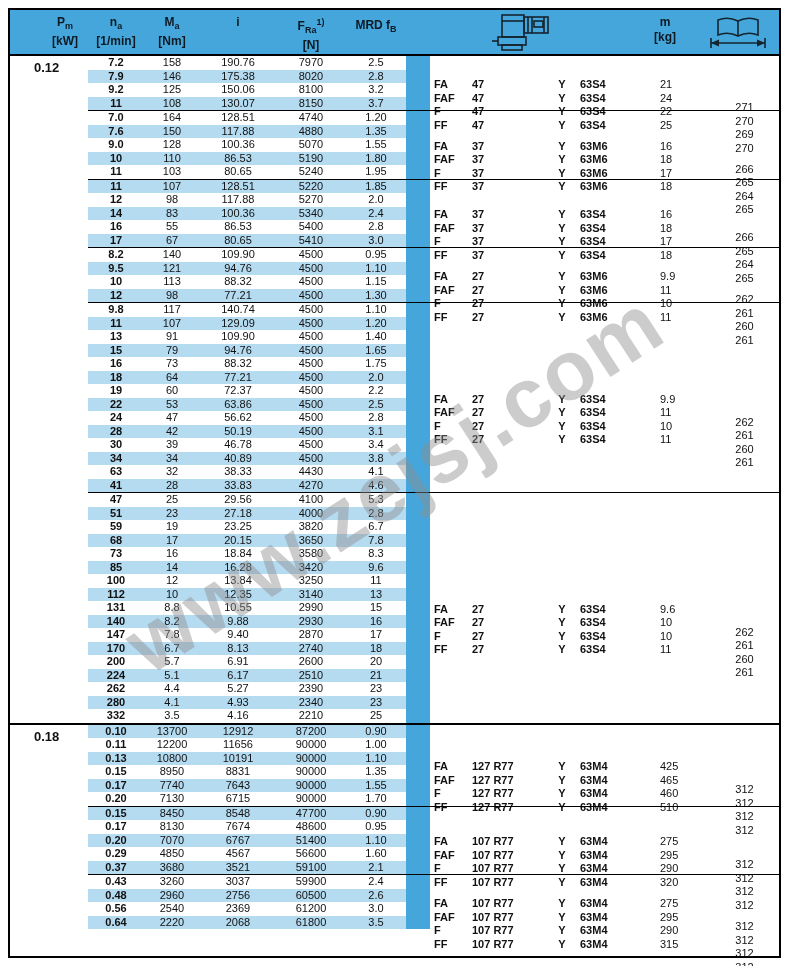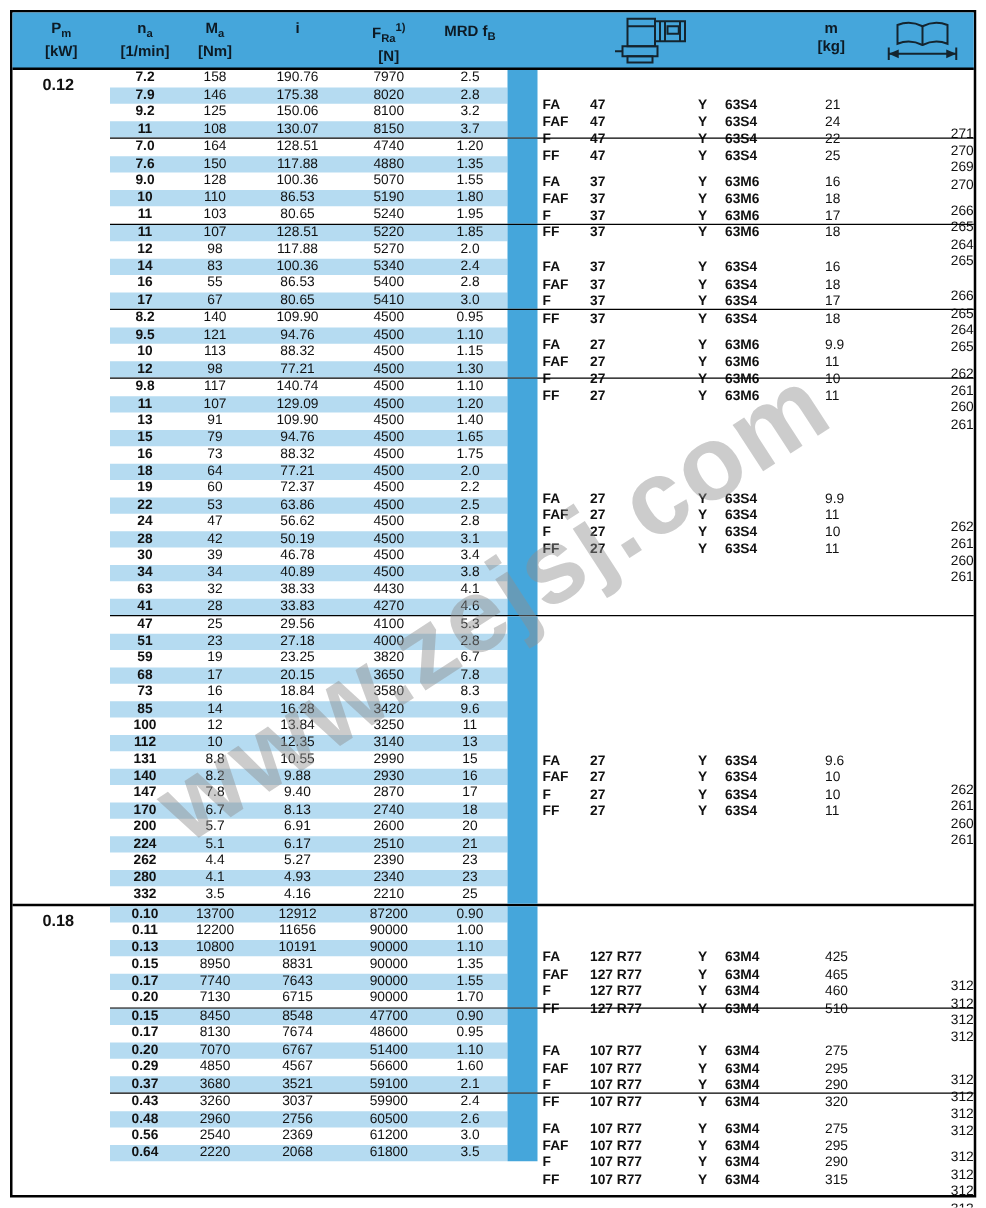--- a/index.html
+++ b/index.html
@@ -11,21 +11,21 @@
     position:absolute;left:8px;top:8px;width:773px;height:950px;
     border:2px solid #000;box-sizing:border-box;background:#fff;
   }
   
   .header{
     position:relative;height:44px;background:#45a6db;border-bottom:2px solid #000;
   }
   .hcell{position:absolute;top:5px;text-align:center;font-weight:bold;font-size:12px;line-height:15px;color:#0d1a24;}
   .hcell sub{font-size:9px;}
   .hcell sup{font-size:9px;}
-  .h-pm{left:0;width:78px;}
+  .h-pm{left:16px;width:78px;}
   .h-na{left:78px;width:56px;}
   .h-ma{left:134px;width:56px;}
   .h-i{left:190px;width:76px;}
   .h-fra{left:266px;width:70px;}
   .h-mrd{left:336px;width:60px;top:8px;}
   .h-m{left:626px;width:58px;}
   .h-icon-motor{position:absolute;left:478px;top:2px;width:66px;height:40px;}
   .h-icon-book{position:absolute;left:698px;top:4px;width:60px;height:36px;}
   
   .body{position:absolute;top:46px;left:0;right:0;bottom:0;}
@@ -49,21 +49,21 @@
   .prow{
     height:13.5px;display:grid;grid-template-columns:42px 78px 24px 78px 58px 69px;
     align-items:center;font-size:11px;line-height:11px;
   }
   .pc{text-align:left;}
   .pc.p0{font-weight:bold;padding-left:4px;}
   .pc.p1{font-weight:bold;}
   .pc.p2{font-weight:bold;text-align:center;}
   .pc.p3{font-weight:bold;padding-left:6px;}
   .pc.p4{padding-left:8px;}
-  .pc.p5{text-align:right;margin-top:46px;}
+  .pc.p5{text-align:center;margin-top:46px;}
   
   .watermark{
     position:absolute;left:0;top:0;width:789px;height:966px;
     display:flex;align-items:center;justify-content:center;
     pointer-events:none;z-index:5;
   }
   .watermark span{
     transform:rotate(-33deg);font-size:84px;font-weight:bold;letter-spacing:2px;
     color:#8f8f8f;opacity:0.45;white-space:nowrap;
   }

